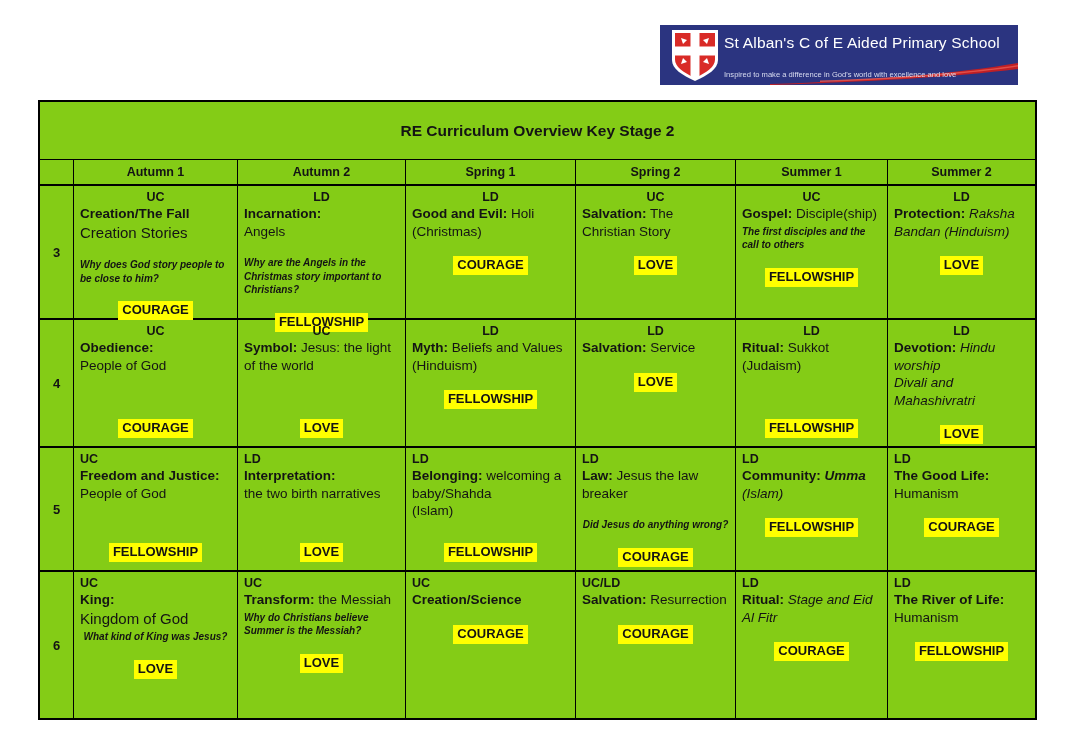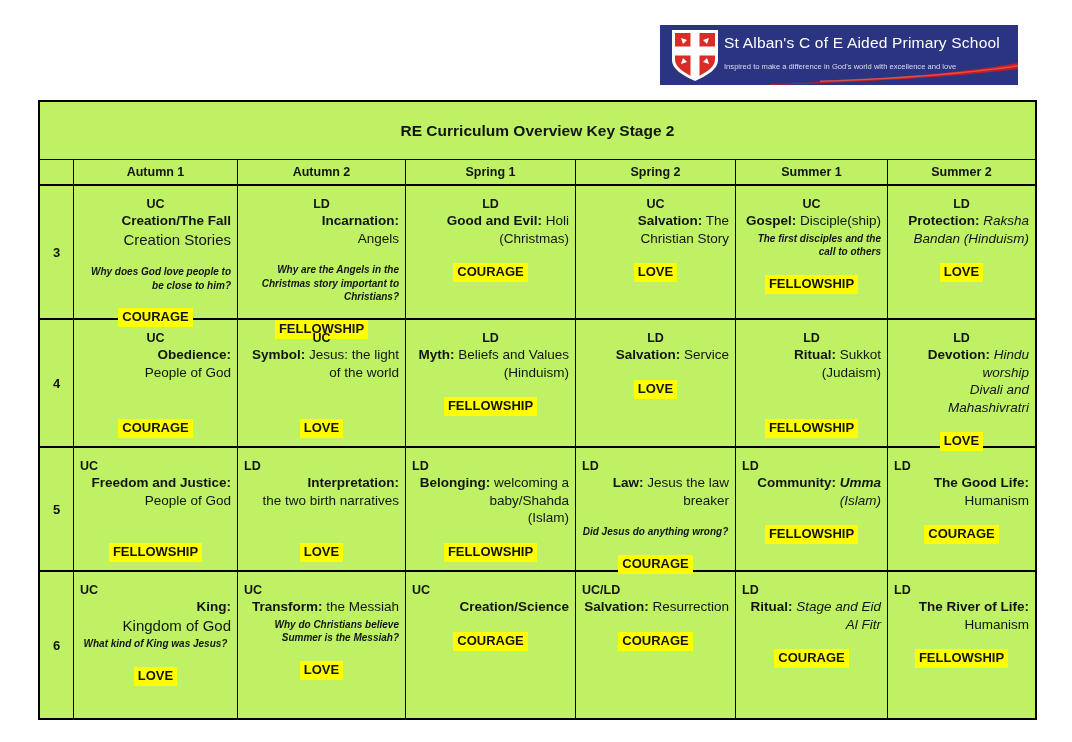--- a/index.html
+++ b/index.html
@@ -7,40 +7,40 @@
     width:1072px; height:742px; position:relative;
     background:#ffffff; overflow:hidden;
     font-family:"Liberation Sans", sans-serif; color:#141414;
   }
 
   
   .banner { position:absolute; left:660px; top:25px; width:358px; height:48px; }
   .banner svg { position:absolute; left:0; top:0; }
   .banner-text { position:absolute; left:64px; top:9px; width:292px; }
   .school-name { color:#ffffff; font-size:15.5px; letter-spacing:.2px; white-space:nowrap; }
-  .tagline { color:#d9ddf0; font-size:7.6px; margin-top:10px; white-space:nowrap; }
+  .tagline { color:#d9ddf0; font-size:7.6px; margin-top:18px; white-space:nowrap; }
 
   
-  .sheet { position:absolute; left:38px; top:100px; border:2px solid #000; background:#bef264; }
+  .sheet { position:absolute; left:38px; top:100px; border:2px solid #000; background:#84cc16; }
   .title-row { height:57px; border-bottom:1.5px solid #000;
     display:flex; align-items:center; justify-content:center; }
   .doc-title { font-weight:bold; font-size:15.5px; }
 
   .grid { display:grid;
     grid-template-columns:34px 164px 168px 170px 160px 152px 147px;
     grid-template-rows:26px 134px 128px 124px 146px; }
   .grid > div { border-right:1px solid #000; border-bottom:2px solid #000; box-sizing:border-box; }
   .grid > div:nth-child(7n) { border-right:none; }
   .grid > div:nth-child(n+29) { border-bottom:none; }
 
   .hc { font-weight:bold; font-size:12.5px; display:flex; align-items:center; justify-content:center; }
   .yc { font-weight:bold; font-size:13px; display:flex; align-items:center; justify-content:center; }
 
   .cc { display:flex; flex-direction:column; align-items:center;
-    text-align:right; padding:10px 6px 8px; font-size:13.5px; line-height:1.3; }
+    text-align:left; padding:3px 6px 8px; font-size:13.5px; line-height:1.3; }
   .code { font-weight:bold; font-size:12.5px; align-self:center; }
   .code.left { align-self:flex-start; }
   .line { width:100%; }
   .b { font-weight:bold; }
   .i { font-style:italic; }
   .lg { font-size:15px; }
   .q { font-style:italic; font-weight:600; font-size:10px; line-height:1.35; margin-top:2px; }
   .qgap { margin-top:16px; }
   .sp { flex:1 1 auto; border:none !important; }
   .val { margin-top:16px; font-weight:bold; font-size:13px; padding:1px 4px; }
@@ -83,21 +83,21 @@
       <div class="hc">Autumn 2</div>
       <div class="hc">Spring 1</div>
       <div class="hc">Spring 2</div>
       <div class="hc">Summer 1</div>
       <div class="hc">Summer 2</div>
       <div class="yc">3</div>
       <div class="cc">
         <div class="code">UC</div>
         <div class="line"><span class="b">Creation/The Fall</span></div>
         <div class="line"><span class="lg">Creation Stories</span></div>
-        <div class="q qgap">Why does God love people to be close to him?</div>
+        <div class="q qgap">Why does God story people to be close to him?</div>
         <div class="sp"></div>
         <div class="val" style="background: rgb(255, 255, 0);">COURAGE</div>
       </div>
       <div class="cc">
         <div class="code">LD</div>
         <div class="line"><span class="b">Incarnation:</span></div>
         <div class="line"><span>Angels</span></div>
         <div class="q qgap">Why are the Angels in the Christmas story important to Christians?</div>
         <div class="sp"></div>
         <div class="val" style="background: rgb(255, 255, 0);">FELLOWSHIP</div>

